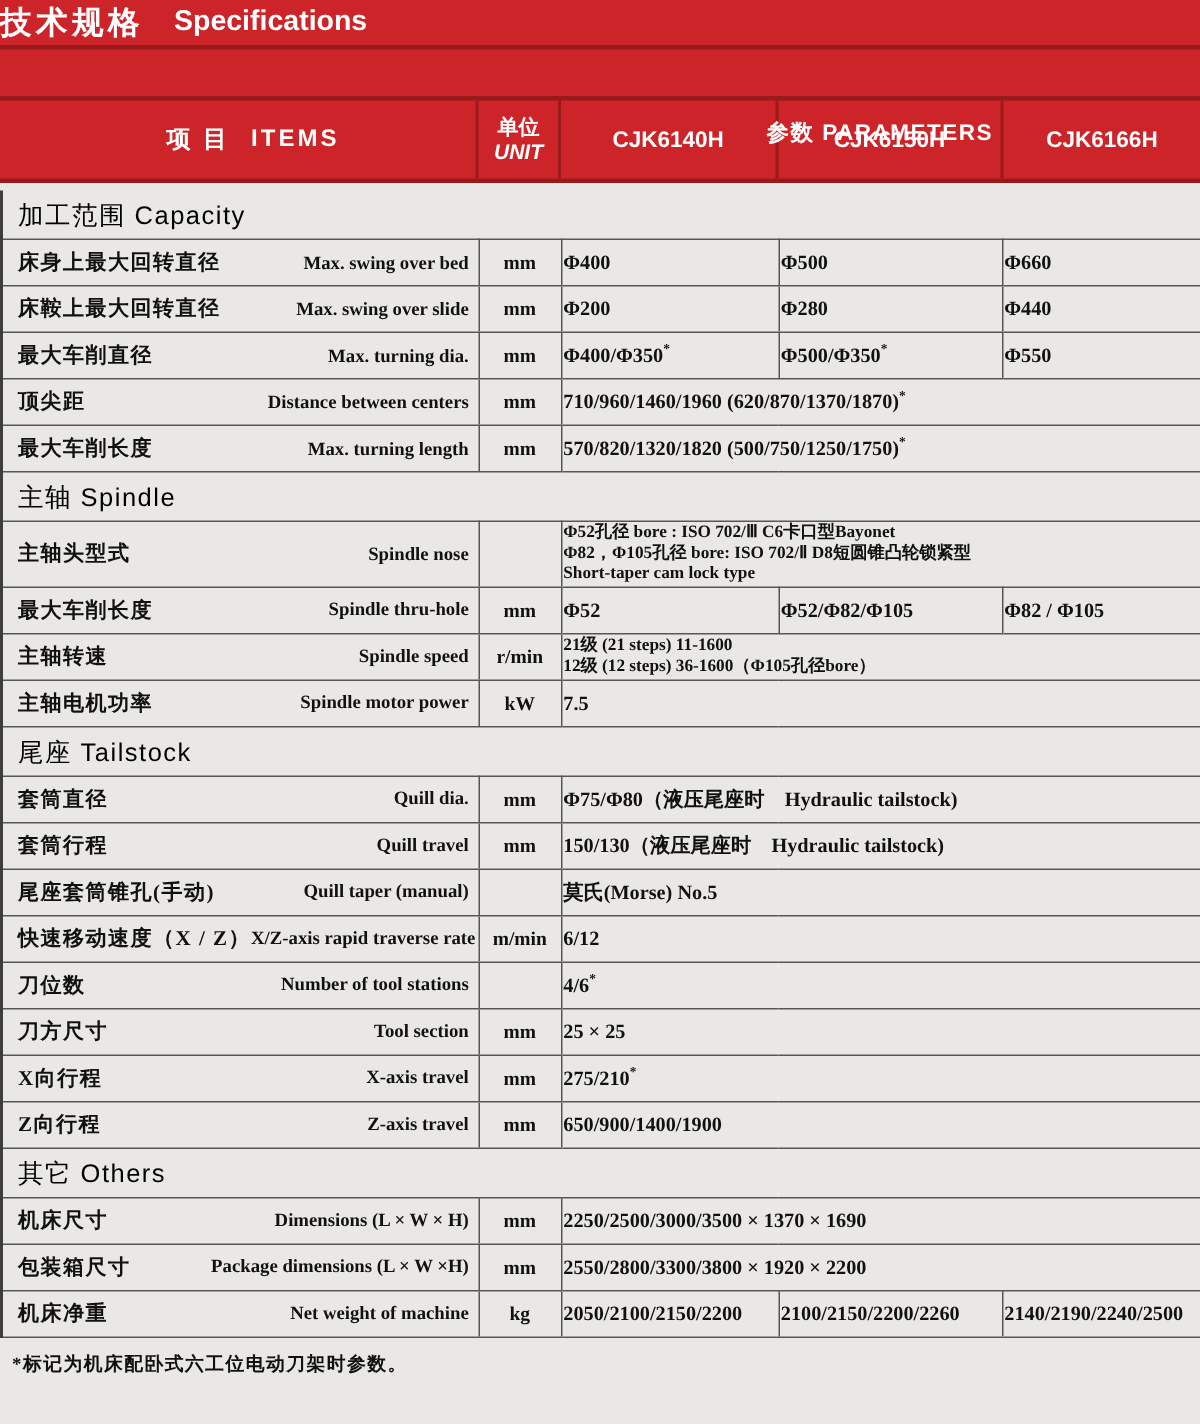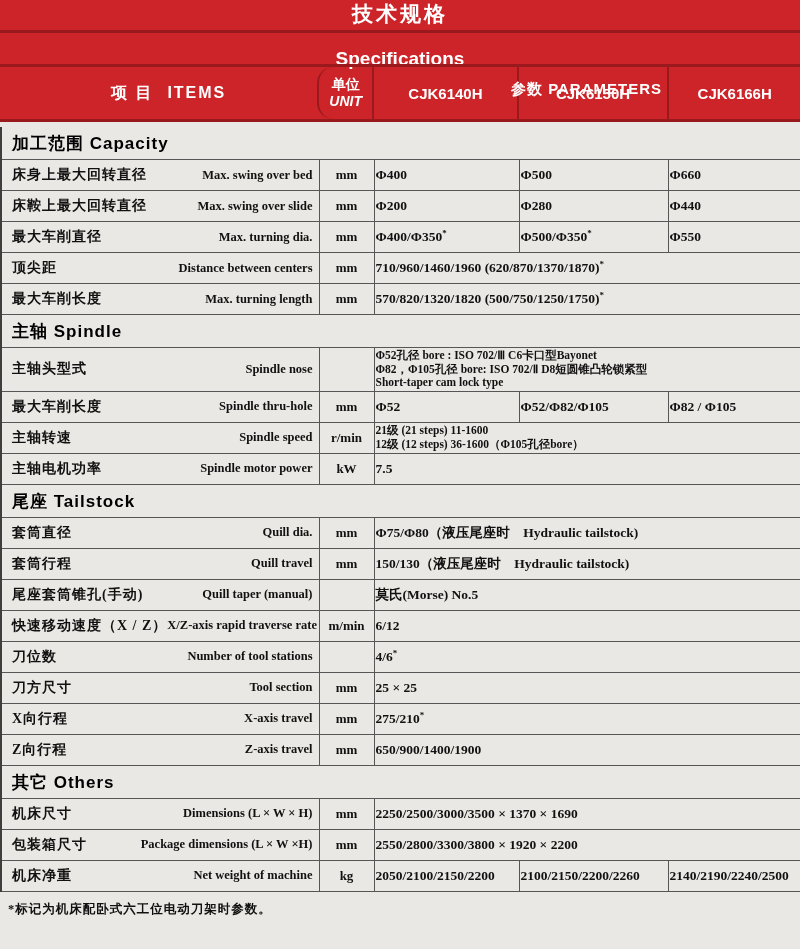--- a/index.html
+++ b/index.html
@@ -13,53 +13,52 @@
 
   
   .red-head{
     background:#cc2428;color:#fff;
     font-family:"Liberation Sans", sans-serif;
   }
   .title-row{
     height:30px;border-bottom:3px solid #9a191d;
     display:flex;align-items:center;gap:20px;padding-left:0;
     font-weight:bold;
-    flex-direction:column;
   }
   .t-zh{font-size:21px;letter-spacing:3px;}
   .t-en{font-size:19px;}
   .params-row{height:31px;border-bottom:3px solid #9a191d;position:relative;}
   .params-label{
     position:absolute;left:373px;width:427px;top:16px;height:31px;
     line-height:31px;text-align:center;font-weight:bold;font-size:15px;letter-spacing:1px;margin-top:24px;
   }
   .cols-row{display:flex;height:52px;border-bottom:3px solid #9a191d;}
   .cols-row .c{
     box-sizing:border-box;display:flex;flex-direction:column;
     align-items:center;justify-content:center;
     font-weight:bold;font-size:15px;
   }
   .cols-row .c + .c{border-left:2px solid #9a191d;}
   .c.items-h{width:318px;flex-direction:row;gap:14px;font-size:16px;letter-spacing:2px;padding-left:20px;}
-  .c.unit-h{width:55px;font-size:14px;line-height:17px;border-radius:16px;}
+  .c.unit-h{width:55px;font-size:14px;line-height:17px;}
   .c.unit-h em{font-style:italic;font-weight:bold;font-size:14px;}
   .c.m0{width:145px;}
   .c.m1{width:151px;}
   .c.m2{width:133px;}
 
   
   main{padding-top:5px;}
   table.spec{
     width:800px;table-layout:fixed;border-collapse:collapse;
     border-left:2px solid #3e3e3e;
   }
   table.spec td{border-bottom:1px solid #565656;box-sizing:border-box;}
   tr.sec td{
     font-family:"Liberation Sans", sans-serif;
-    font-weight:bold;font-size:17px;color:#000;
+    font-weight:normal;font-size:17px;color:#000;
     padding:5px 0 4px 10px;letter-spacing:1px;height:30px;
   }
   tr.row td{height:31px;}
   td.items{padding:0 6px 0 10px;}
   .items-inner{display:flex;justify-content:space-between;align-items:center;width:100%;}
   .items-inner .zh{font-weight:bold;font-size:14px;letter-spacing:1px;white-space:nowrap;}
   .items-inner .en{font-weight:bold;font-size:12.5px;white-space:nowrap;}
   td.unit{border-left:1px solid #565656;text-align:center;font-weight:bold;font-size:13px;}
   td.val{border-left:1px solid #565656;font-weight:bold;font-size:13.5px;}
   td.val .l{font-size:11.5px;line-height:13.5px;font-weight:bold;}

